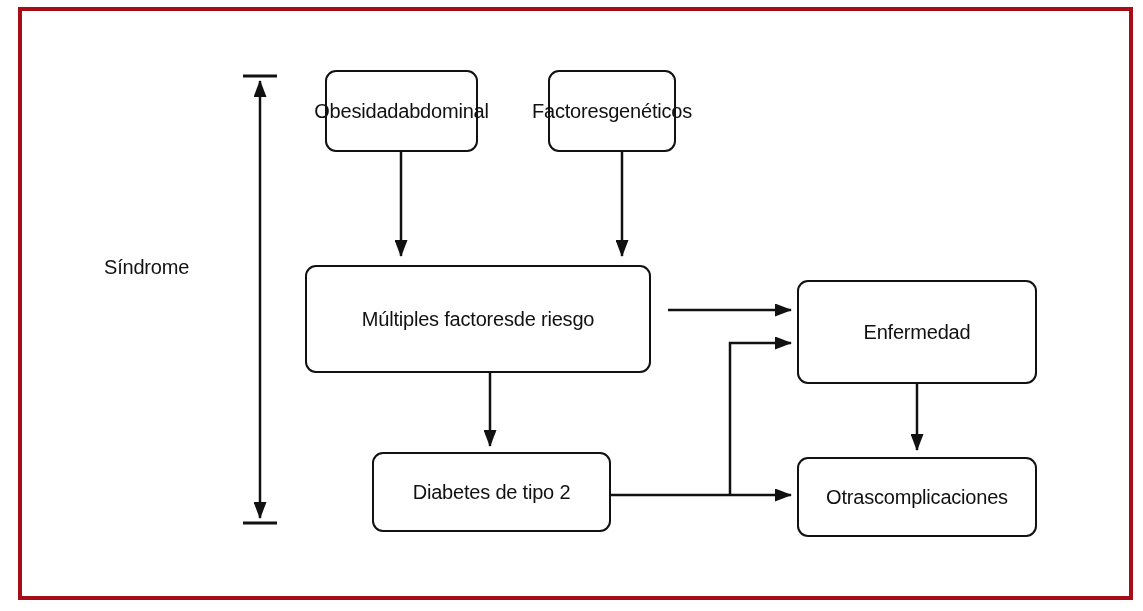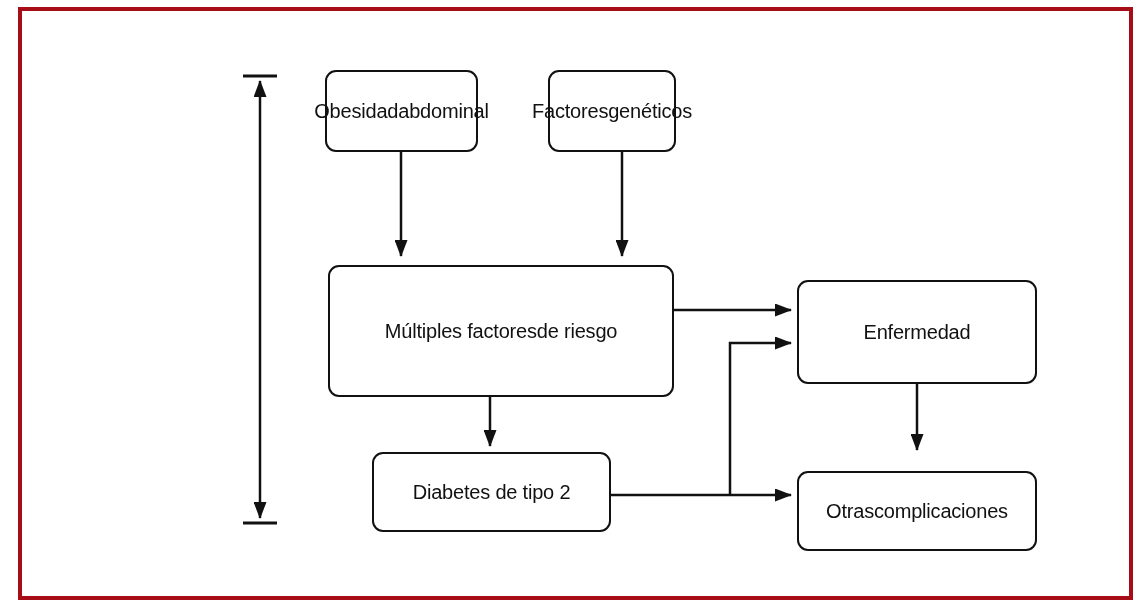--- a/index.html
+++ b/index.html
@@ -43,24 +43,24 @@
     border-radius:11px;
     background:#ffffff;
     display:flex;flex-direction:row;
     justify-content:center;align-items:center;
     text-align:center;
     font-size:20px;line-height:25px;
     letter-spacing:-0.2px;
   }
   .node-obesidad  {left:325px;top:70px; width:153px;height:82px;}
   .node-geneticos {left:548px;top:70px; width:128px;height:82px;}
-  .node-multiples {left:328px;top:265px;width:346px;height:132px;}
+  .node-multiples {left:305px;top:265px;width:346px;height:108px;}
   .node-diabetes  {left:363px;top:452px;width:239px;height:80px;margin-left:9px;}
   .node-cardio    {left:797px;top:280px;width:240px;height:104px;}
-  .node-otras     {left:797px;top:471px;width:240px;height:80px;}
+  .node-otras     {left:797px;top:457px;width:240px;height:80px;}
   .side-label{
     position:absolute;left:104px;top:255px;width:140px;
     font-size:20px;line-height:25px;
     letter-spacing:-0.2px;
     text-align:left;
   }
   .side-label span{display:block;}
 </style>
 </head>
 <body>
@@ -86,20 +86,21 @@
     <line class="edge" x1="401" y1="152" x2="401" y2="256" marker-end="url(#ah)"></line>
     <line class="edge" x1="622" y1="152" x2="622" y2="256" marker-end="url(#ah)"></line>
     <line class="edge" x1="490" y1="373" x2="490" y2="446" marker-end="url(#ah)"></line>
     <line class="edge" x1="668" y1="310" x2="791" y2="310" marker-end="url(#ah)"></line>
     <line class="edge" x1="602" y1="495" x2="791" y2="495" marker-end="url(#ah)"></line>
     <path class="edge" d="M730,495 L730,343 L791,343" marker-end="url(#ah)"></path>
     <line class="edge" x1="917" y1="362" x2="917" y2="450" marker-end="url(#ah)"></line>
   </svg>
 
   <div class="side-label">
+    <span>Síndrome</span>
   </div>
 
   <div class="node node-obesidad">
     <span>Obesidad</span>
     <span>abdominal</span>
   </div>
 
   <div class="node node-geneticos">
     <span>Factores</span>
     <span>genéticos</span>

